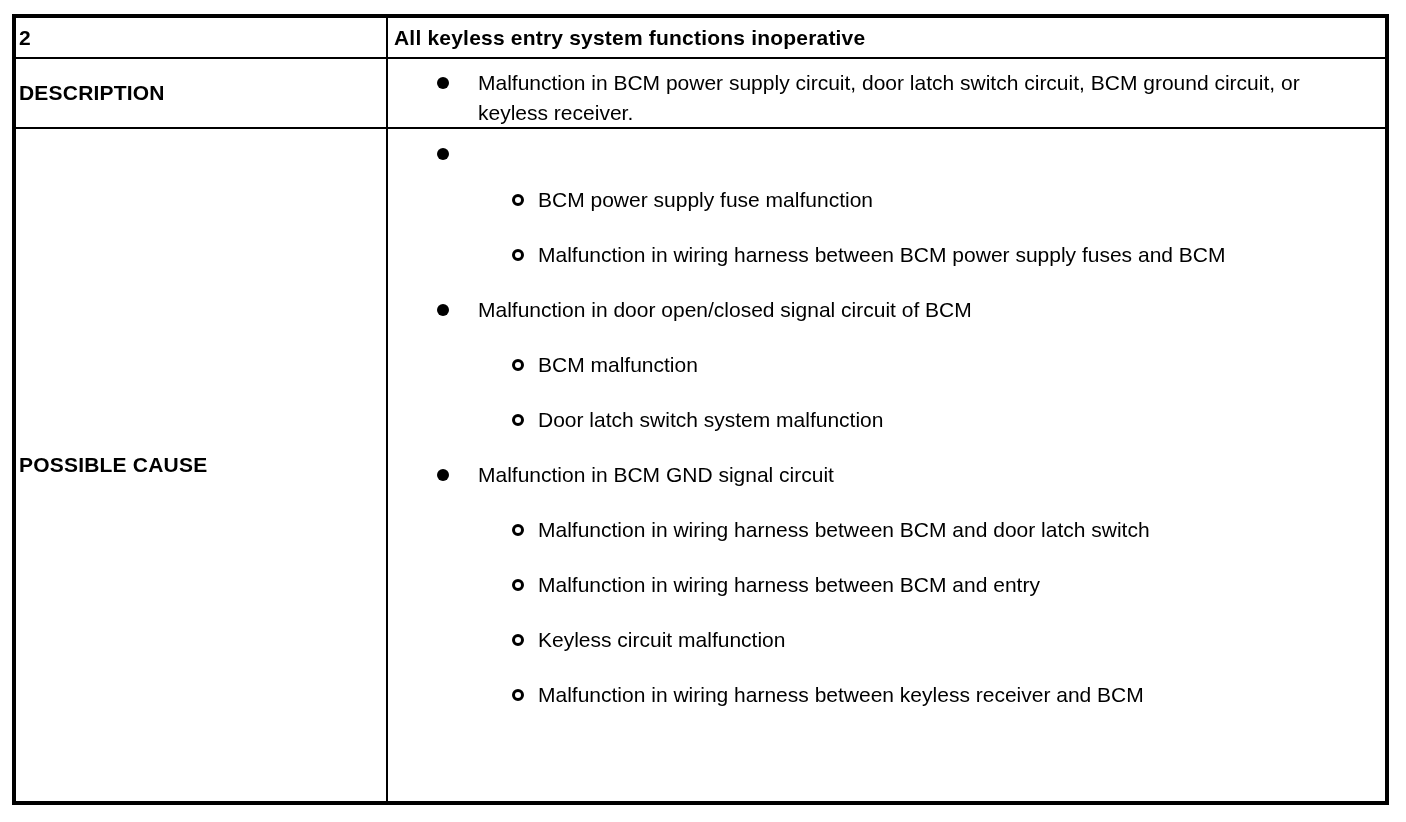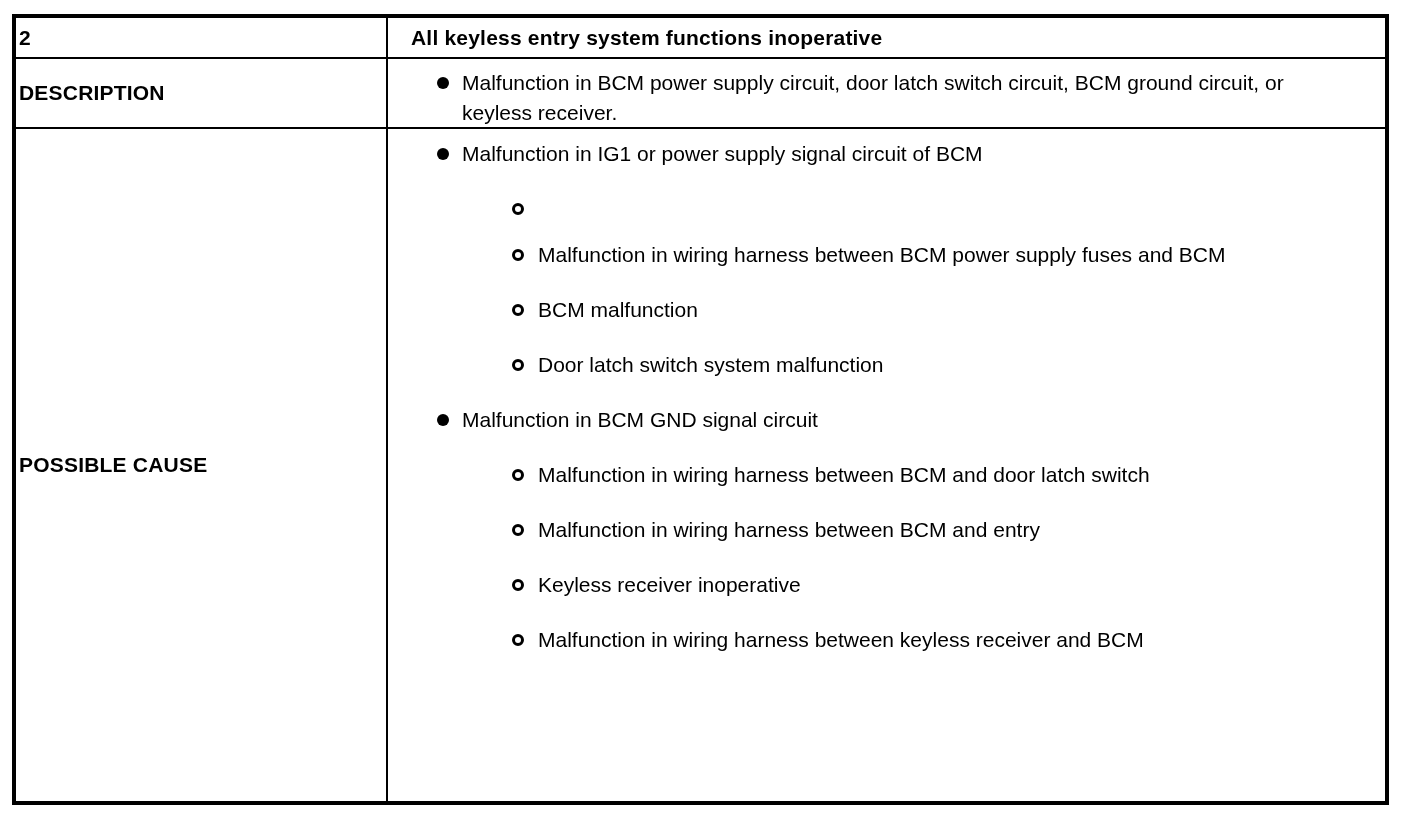--- a/index.html
+++ b/index.html
@@ -32,21 +32,21 @@
     align-items: center;
     padding-left: 3px;
     font-weight: bold;
     font-size: 21px;
     letter-spacing: 0.2px;
   }
 
   .title-cell {
     display: flex;
     align-items: center;
-    padding-left: 23px;
+    padding-left: 6px;
     font-weight: bold;
     font-size: 21px;
     letter-spacing: 0.2px;
   }
 
   .body-cell { font-size: 21px; line-height: 30px; }
   .desc-cell { padding-top: 9px; }
   .cause-cell { padding-top: 10px; }
 
   .li { display: flex; align-items: flex-start; }
@@ -66,21 +66,21 @@
   .ring {
     width: 12px; height: 12px;
     border: 3px solid #000000;
     border-radius: 50%;
     margin-top: 9px;
     margin-right: 14px;
     background: #ffffff;
   }
 
   .txt { display: block; }
-  .li.l1 .txt { max-width: 880px; }
+  .li.l1 .txt { max-width: 880px; margin-left: 16px; }
   .li.l2 .txt { max-width: 760px; }
 </style>
 </head>
 <body>
 
 <div class="page">
   <div class="dtable">
 
     <div class="cell col-left row-1 head-cell">
       <span>2</span>
@@ -99,30 +99,34 @@
       </div>
     </div>
 
     <div class="cell col-left head-cell">
       <span>POSSIBLE CAUSE</span>
     </div>
     <div class="cell body-cell cause-cell">
 
       <div class="li l1">
         <span class="marker disc"></span>
-        <span class="txt">Malfunction in IG1 or power supply signal circuit of BCM</span>
       </div>
       <div class="li l2">
         <span class="marker ring"></span>
+        <span class="txt">BCM power supply fuse malfunction</span>
       </div>
       <div class="li l2">
         <span class="marker ring"></span>
         <span class="txt">Malfunction in wiring harness between BCM power supply fuses and BCM</span>
       </div>
 
+      <div class="li l1">
+        <span class="marker disc"></span>
+        <span class="txt">Malfunction in door open/closed signal circuit of BCM</span>
+      </div>
       <div class="li l2">
         <span class="marker ring"></span>
         <span class="txt">BCM malfunction</span>
       </div>
       <div class="li l2">
         <span class="marker ring"></span>
         <span class="txt">Door latch switch system malfunction</span>
       </div>
       <div class="li l1">
         <span class="marker disc"></span>
@@ -133,21 +137,21 @@
         <span class="marker ring"></span>
         <span class="txt">Malfunction in wiring harness between BCM and door latch switch</span>
       </div>
       <div class="li l2">
         <span class="marker ring"></span>
         <span class="txt">Malfunction in wiring harness between BCM and entry</span>
       </div>
 
       <div class="li l2">
         <span class="marker ring"></span>
-        <span class="txt">Keyless receiver inoperative</span>
+        <span class="txt">Keyless circuit malfunction</span>
       </div>
       <div class="li l2">
         <span class="marker ring"></span>
         <span class="txt">Malfunction in wiring harness between keyless receiver and BCM</span>
       </div>
 
     </div>
   </div>
 </div>
 

